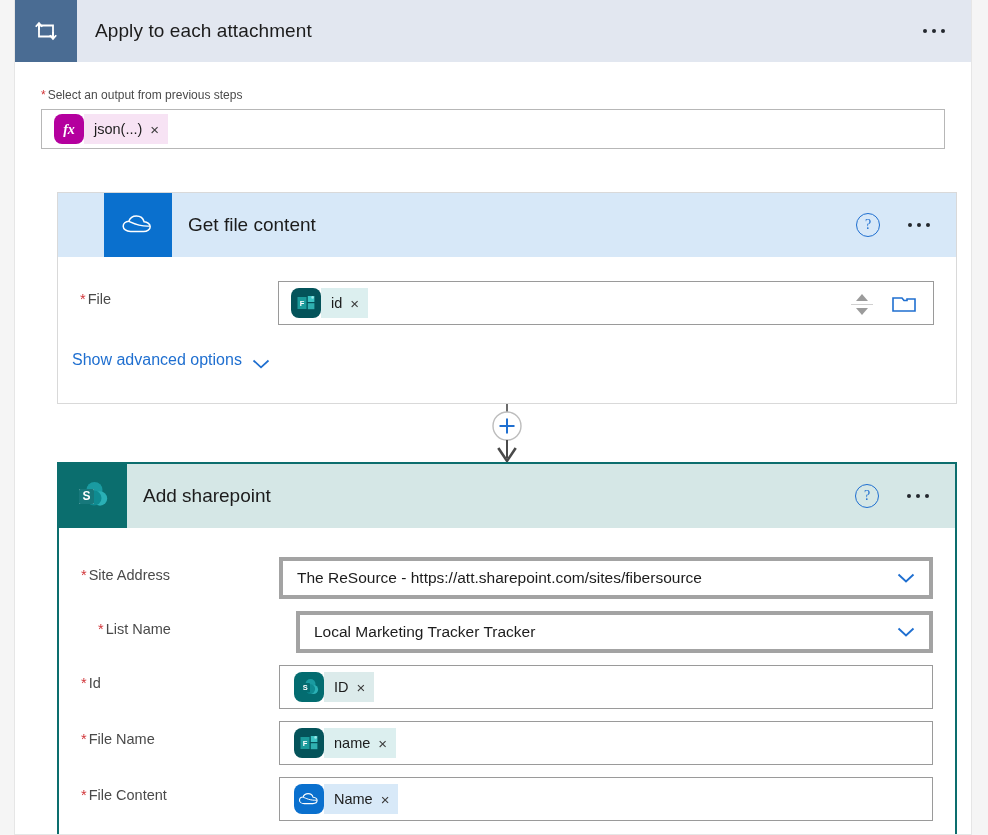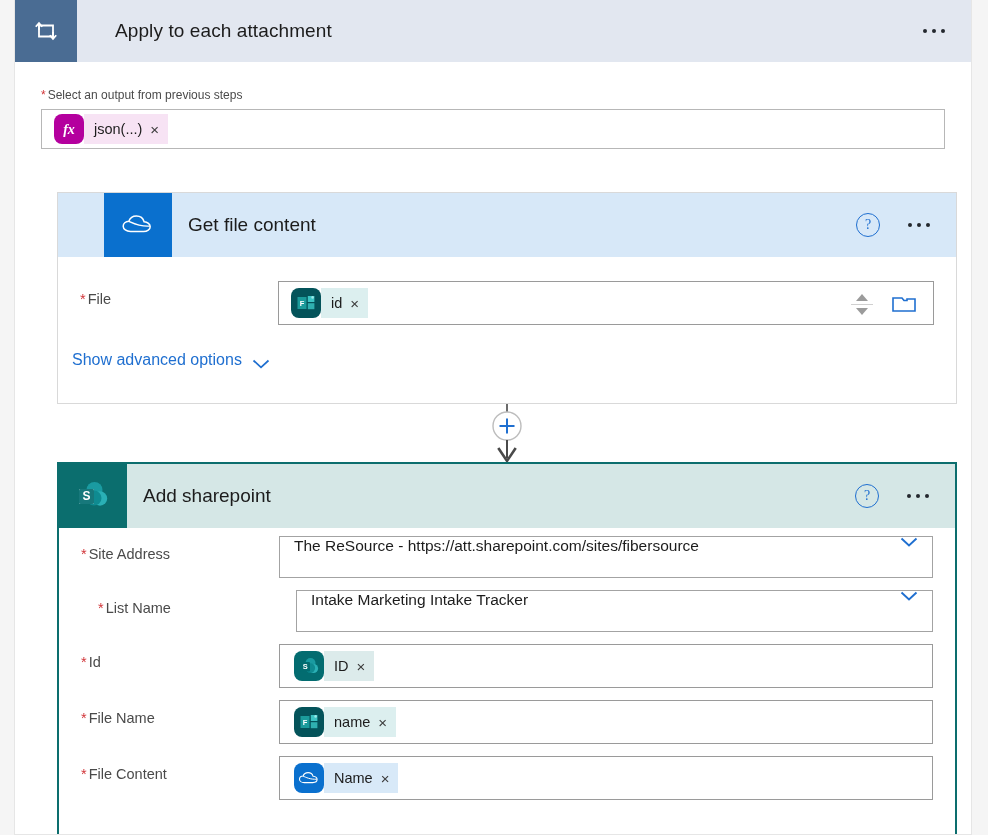--- a/index.html
+++ b/index.html
@@ -11,21 +11,21 @@
   }
   .stage{position:relative;width:988px;height:835px;background:#f5f5f5;}
 
   
   .loop-card{
     position:absolute;left:14px;top:0;width:958px;height:835px;
     background:#ffffff;border:1px solid #e6e6e6;border-top:none;
     box-sizing:border-box;overflow:hidden;
   }
   .loop-header{
-    display:flex;align-items:center;height:62px;background:#e2e7f0;gap:20px;
+    display:flex;align-items:center;height:62px;background:#e2e7f0;
   }
   .loop-icon-box{
     width:62px;height:62px;background:#4a6c93;flex:0 0 62px;
     display:flex;align-items:center;justify-content:center;
   }
   .loop-title{
     font-size:19px;color:#1c1c1c;margin-left:18px;flex:1 1 auto;letter-spacing:.1px;
   }
   .hdr-dots{
     display:flex;gap:5px;align-items:center;margin-right:26px;cursor:pointer;
@@ -102,22 +102,22 @@
   }
   .spinner .ar{width:0;height:0;border-left:6px solid transparent;border-right:6px solid transparent;}
   .spinner .up{border-bottom:7px solid #9b9b9b;}
   .spinner .dn{border-top:7px solid #9b9b9b;}
   .spinner .bar{width:22px;height:1px;background:#d0d0d0;}
   .folder-btn{
     position:absolute;right:14px;top:11px;width:28px;height:22px;cursor:pointer;
   }
 
   .combo{
-    height:42px;border:1px solid #a3a3a3;background:#fff;box-sizing:border-box;
-    display:flex;align-items:flex-start;padding:0 14px 0 14px;justify-content:space-between;
+    height:42px;border:4px solid #a3a3a3;background:#fff;box-sizing:border-box;
+    display:flex;align-items:center;padding:0 14px 0 14px;justify-content:space-between;
   }
   .combo-val{font-size:15.5px;color:#1c1c1c;}
   .chev{width:18px;height:10px;}
 
   .tokenbox{
     height:44px;border:1px solid #9a9a9a;background:#fff;box-sizing:border-box;
     display:flex;align-items:center;padding-left:14px;
   }
 
   .adv-link{
@@ -254,41 +254,41 @@
         </div>
         <div class="act-title">Add sharepoint</div>
         <div class="help-ico">?</div>
         <div class="hdr-dots">
           <i></i>
             <i></i>
             <i></i>
         </div>
       </div>
 
-      <div class="field-row" style="margin-top:8px;">
+      <div class="field-row" style="margin-top:29px;">
         <div class="field-label">
           <span class="req-star">*</span><span>Site Address</span>
         </div>
         <div class="field-ctl">
           <div class="combo">
             <span class="combo-val">The ReSource - https://att.sharepoint.com/sites/fibersource</span>
             <svg class="chev" viewBox="0 0 18 10">
               <path d="M1.5 1.5 L9 8.4 L16.5 1.5" fill="none" stroke="#1f6fd0" stroke-width="1.9"></path>
             </svg>
           </div>
         </div>
       </div>
 
       <div class="field-row" style="margin-top:12px;margin-left:17px;">
         <div class="field-label">
           <span class="req-star">*</span><span>List Name</span>
         </div>
         <div class="field-ctl">
           <div class="combo">
-            <span class="combo-val">Intake Marketing Intake Tracker</span>
+            <span class="combo-val">Local Marketing Tracker Tracker</span>
             <svg class="chev" viewBox="0 0 18 10">
               <path d="M1.5 1.5 L9 8.4 L16.5 1.5" fill="none" stroke="#1f6fd0" stroke-width="1.9"></path>
             </svg>
           </div>
         </div>
       </div>
 
       <div class="field-row" style="margin-top:12px;">
         <div class="field-label">
           <span class="req-star">*</span><span>Id</span>

